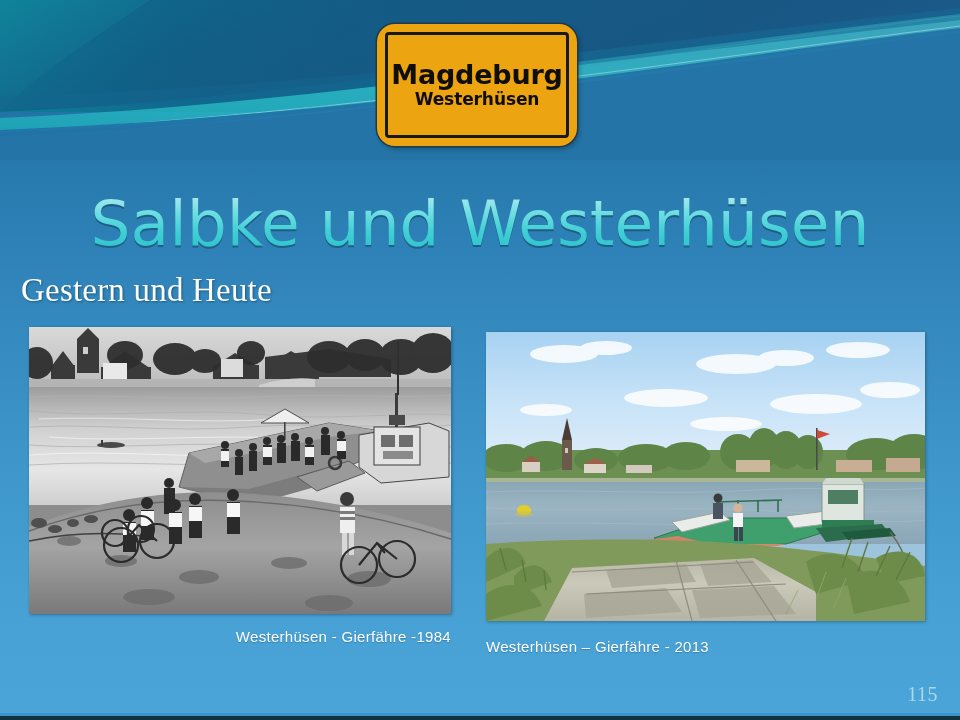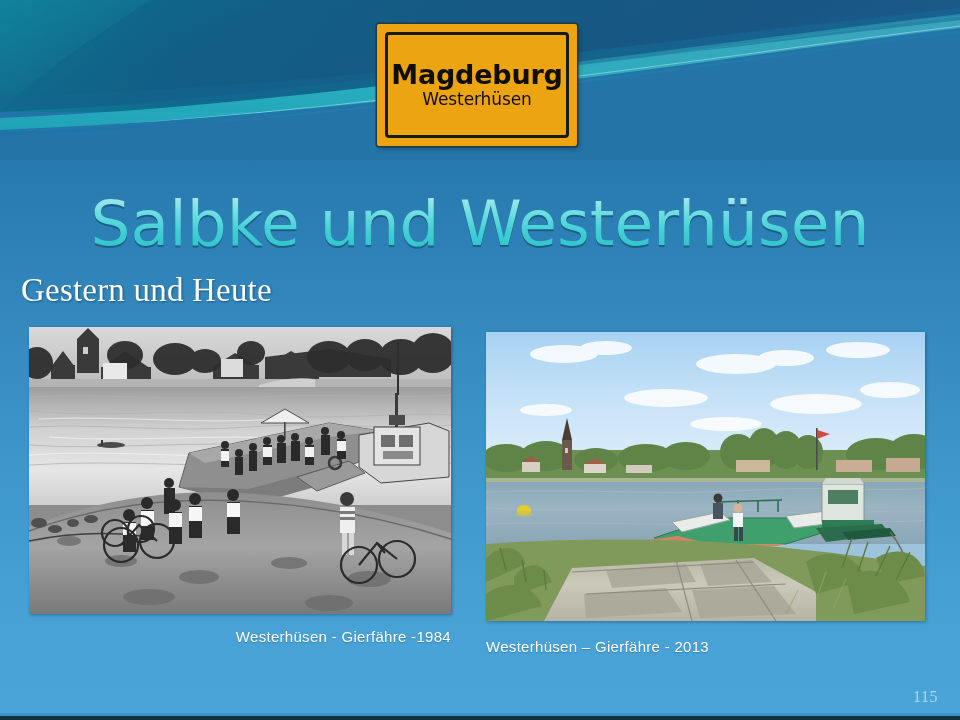--- a/index.html
+++ b/index.html
@@ -55,21 +55,21 @@
 
   
   .town-sign {
     position: absolute;
     left: 377px;
     top: 24px;
     width: 200px;
     height: 122px;
     background: #eda411;
     border: 3px solid #eda411;
-    border-radius: 2px;
+    border-radius: 18px;
     box-shadow: 0 0 0 1.5px #1c3a4a, 2px 3px 5px rgba(0,0,0,.30);
     box-sizing: border-box;
   }
   .town-sign-inner {
     position: absolute;
     left: 5px; top: 5px; right: 5px; bottom: 5px;
     border: 3px solid #1a1a14;
     border-radius: 4px;
     background: #eda411;
     display: flex;
@@ -81,21 +81,21 @@
     font-family: "DejaVu Sans", sans-serif;
     font-size: 27px;
     font-weight: bold;
     color: #100e08;
     line-height: 1.05;
     letter-spacing: -0.2px;
   }
   .town-sub {
     font-family: "DejaVu Sans", sans-serif;
     font-size: 17px;
-    font-weight: normal;
+    font-weight: bold;
     color: #100e08;
     line-height: 1.1;
     margin-top: 0;
     letter-spacing: -0.1px;
     text-align: center;
   }
 
   
   .main-title {
     position: absolute;
@@ -186,21 +186,21 @@
     width: 439px;
     text-align: left;
   }
 
   
   .page-number {
     position: absolute;
     right: 22px;
     bottom: 14px;
     font-family: "Liberation Serif", serif;
-    font-size: 16px;
+    font-size: 20px;
     color: #a9d8ef;
     letter-spacing: 0.5px;
   }
 </style>
 </head>
 <body>
 
 <div class="slide">
 
   <div class="banner">

